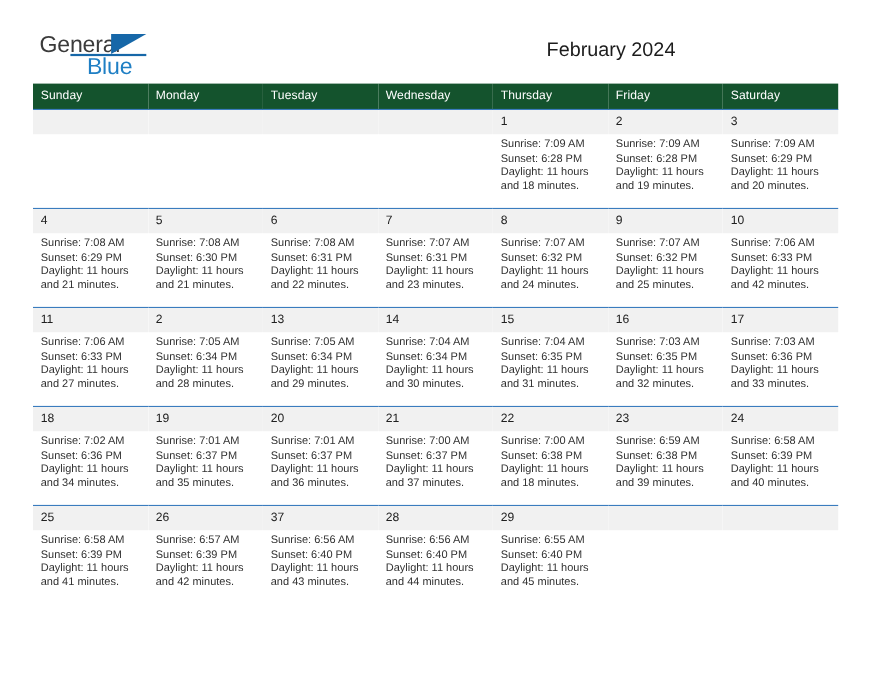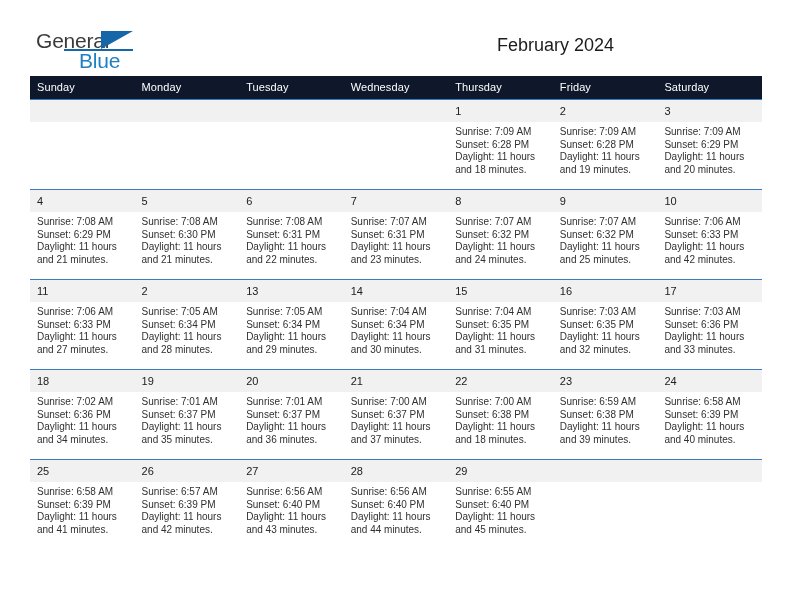--- a/index.html
+++ b/index.html
@@ -91,21 +91,21 @@
     margin: 3px 0 0 0;
   }
 
   
   .calendar {
     width: 732px;
     border-collapse: collapse;
     table-layout: fixed;
   }
   .calendar th {
-    background: #0f172a;
+    background: #14532d;
     color: #ffffff;
     font-size: 11px;
     font-weight: normal;
     text-align: left;
     padding: 5px 0 6px 7px;
     height: 12px;
     letter-spacing: 0.1px;
   }
   .calendar td {
     width: 104.57px;
@@ -513,21 +513,21 @@
               <div class="lines">
                 <div>Sunrise: 6:57 AM</div>
                 <div>Sunset: 6:39 PM</div>
                 <div>Daylight: 11 hours</div>
                 <div>and 42 minutes.</div>
               </div>
             </div>
           </td>
           <td>
             <div class="cell">
-              <span class="daynum">27</span>
+              <span class="daynum">37</span>
               <div class="lines">
                 <div>Sunrise: 6:56 AM</div>
                 <div>Sunset: 6:40 PM</div>
                 <div>Daylight: 11 hours</div>
                 <div>and 43 minutes.</div>
               </div>
             </div>
           </td>
           <td>
             <div class="cell">

